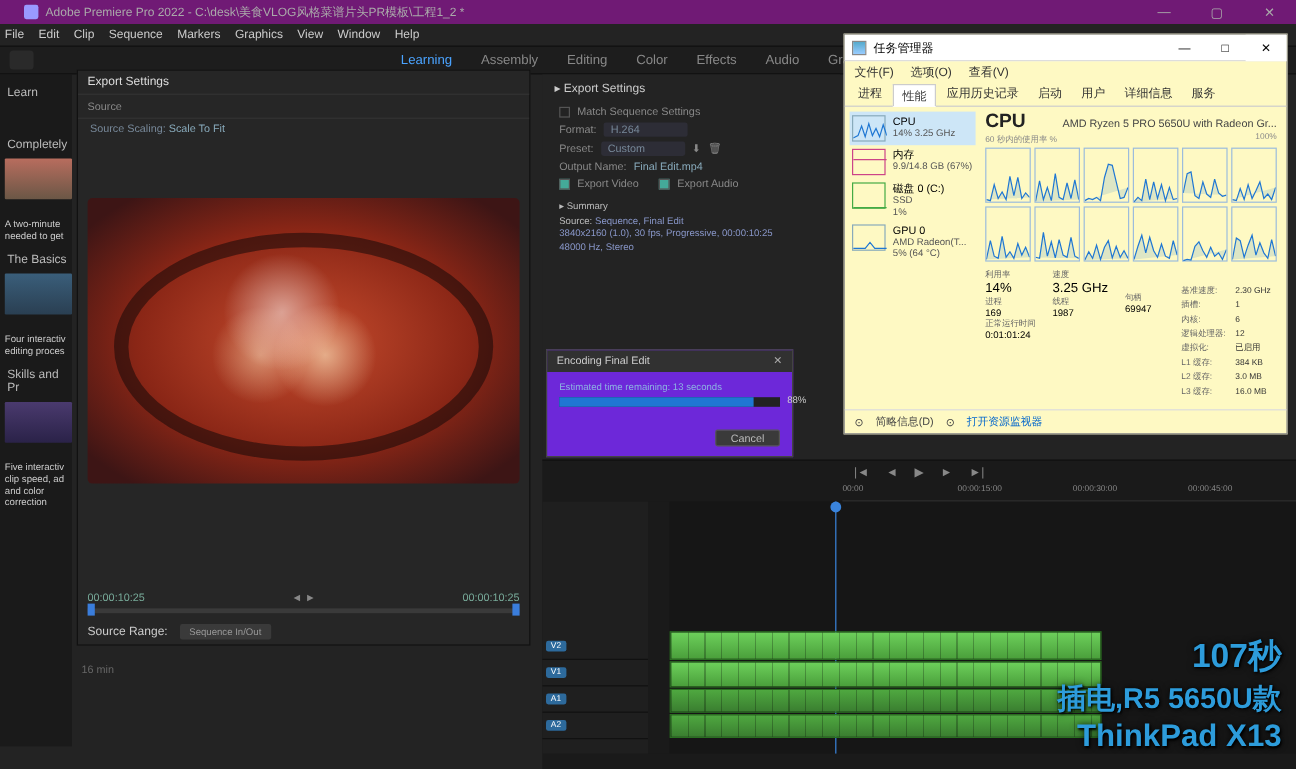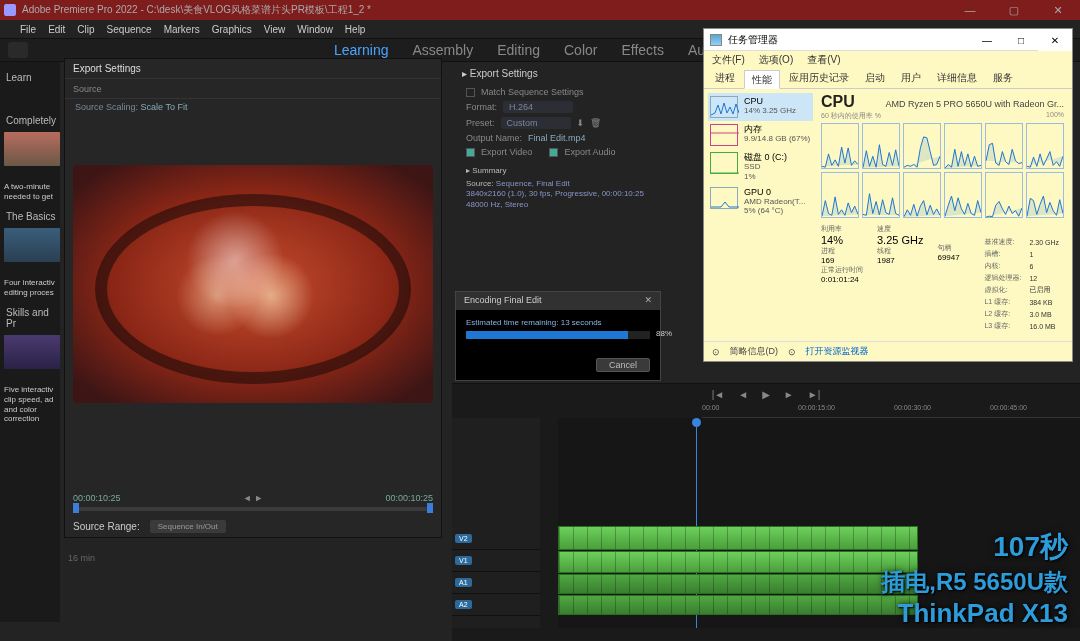--- a/index.html
+++ b/index.html
@@ -1,29 +1,29 @@
 <!DOCTYPE html>
 <html><head>
 <meta charset="utf-8">
 <style>
 * { margin:0; padding:0; box-sizing:border-box; font-family:"Segoe UI",Tahoma,sans-serif; }
 body { width:1080px; height:641px; background:#1a1a1a; position:relative; overflow:hidden; color:#ccc; font-size:10px; }
 
 
 .pr-window { position:absolute; left:0; top:0; width:1080px; height:641px; background:#232323; }
-.pr-titlebar { height:20px; background:#7f1d1d; display:flex; align-items:center; padding:0 4px; }
+.pr-titlebar { height:20px; background:#701a75; display:flex; align-items:center; padding:0 20px; }
 .pr-logo { width:12px; height:12px; background:#9999ff; border-radius:2px; margin-right:6px; }
 .pr-title { color:#aaa; font-size:10px; }
 .pr-winbtns { position:absolute; right:0; top:0; display:flex; }
 .pr-winbtns div { width:44px; height:20px; display:flex; align-items:center; justify-content:center; color:#aaa; font-size:11px; }
-.pr-menubar { height:18px; display:flex; padding-left:20px; gap:12px; color:#ccc; font-size:10px; align-items:center; }
+.pr-menubar { height:18px; display:flex; padding-left:4px; gap:12px; color:#ccc; font-size:10px; align-items:center; }
 .pr-workspace { height:24px; background:#1d1d1d; display:flex; align-items:center; padding-left:8px; gap:26px; border-top:1px solid #111; border-bottom:1px solid #111; }
 .pr-ws-logo { width:20px; height:16px; background:#2a2a2a; border-radius:3px; }
 .pr-ws-tabs { display:flex; gap:24px; margin-left:280px; }
-.pr-ws-tab { color:#888; font-size:14px; }
+.pr-ws-tab { color:#888; font-size:11px; }
 .pr-ws-tab.active { color:#4aa3ff; }
 .pr-ws-icon { position:absolute; right:10px; color:#888; }
 
 .pr-leftcol { position:absolute; left:0; top:62px; width:60px; height:560px; background:#1a1a1a; padding:4px; }
 .lc-hdr { color:#bbb; font-size:10px; margin:6px 0 6px 2px; }
 .lc-thumb { width:56px; height:34px; background:#667; margin:4px 0; border-radius:1px; background:linear-gradient(#b86d5e,#6b5746); }
 .lc-txt { color:#ccc; font-size:8px; line-height:1.2; margin-bottom:10px;margin-top:16px; }
 
 .pr-rightpanels { position:absolute; left:452px; top:62px; width:248px; height:330px; background:#232323; }
 .es-hdr { color:#ccc; font-size:10px; padding:6px 10px; }
@@ -46,21 +46,21 @@
 .ed-bottom { position:absolute; bottom:26px; left:8px; right:8px; }
 .ed-time { display:flex; justify-content:space-between; color:#7a9; font-size:9px; }
 .ed-slider { height:4px; background:#3a3a3a; margin-top:4px; position:relative; }
 .ed-slider::before { content:""; position:absolute; left:0; right:0; top:-4px; height:10px; }
 .ed-handles { position:absolute; left:0; right:0; top:-4px; display:flex; justify-content:space-between; }
 .ed-handle { width:6px; height:10px; background:#3a7ddb; }
 .ed-footer { position:absolute; bottom:4px; left:8px; right:8px; display:flex; align-items:center; gap:10px; }
 .ed-btn { background:#3a3a3a; color:#999; font-size:8px; padding:2px 8px; border-radius:2px; }
 
 
-.enc-dialog { position:absolute; left:455px; top:291px; width:206px; height:90px; background:#000000; border:1px solid #444; z-index:5; }
+.enc-dialog { position:absolute; left:455px; top:291px; width:206px; height:90px; background:#6d28d9; border:1px solid #444; z-index:5; }
 .enc-title { height:18px; background:#313131; color:#ccc; font-size:9px; padding:3px 8px; display:flex; justify-content:space-between; }
 .enc-x { color:#aaa; }
 .enc-body { padding:8px 10px; }
 .enc-txt { color:#8db3e2; font-size:8px; margin-bottom:4px; }
 .enc-bar { height:8px; background:#222; position:relative; }
 .enc-fill { position:absolute; left:0; top:0; bottom:0; width:88%; background:#1f77d3; }
 .enc-pct { position:absolute; right:-22px; top:-2px; color:#ccc; font-size:8px; }
 .enc-cancel { position:absolute; right:10px; bottom:8px; background:#3a3a3a; color:#bbb; font-size:9px; padding:1px 12px; border:1px solid #555; border-radius:2px; }
 
 

